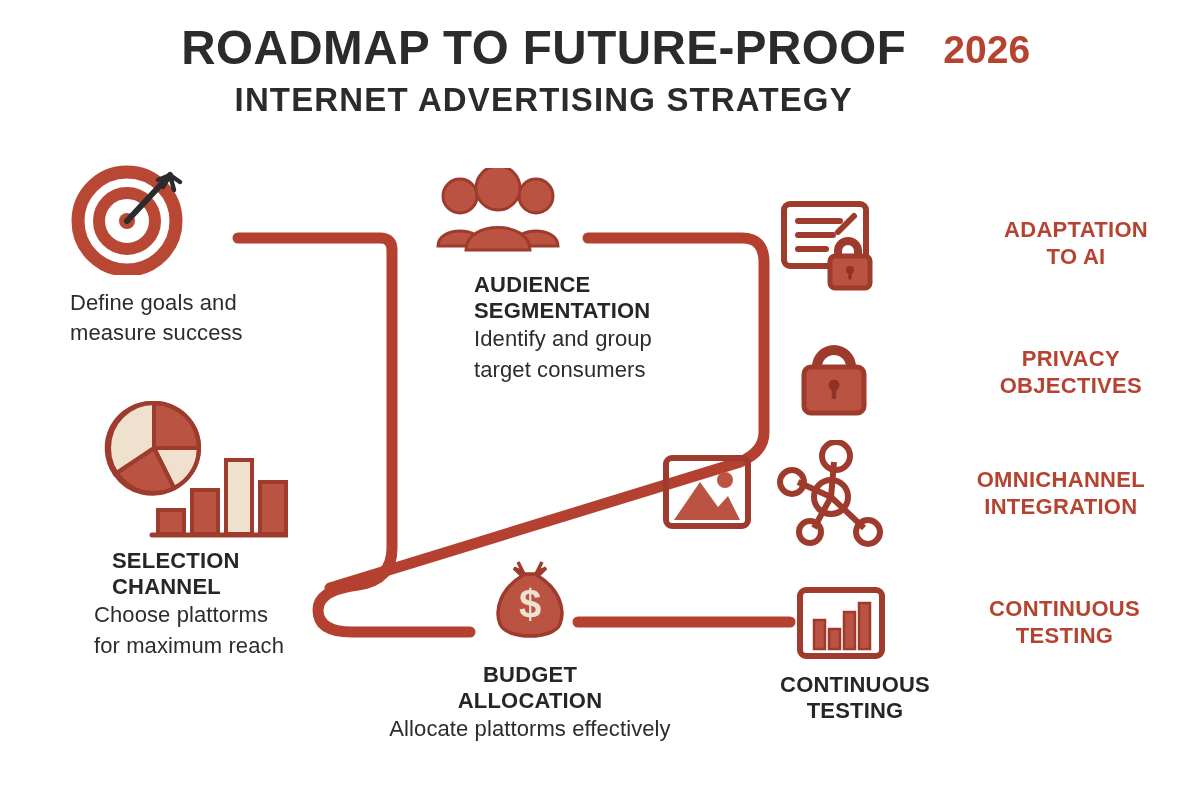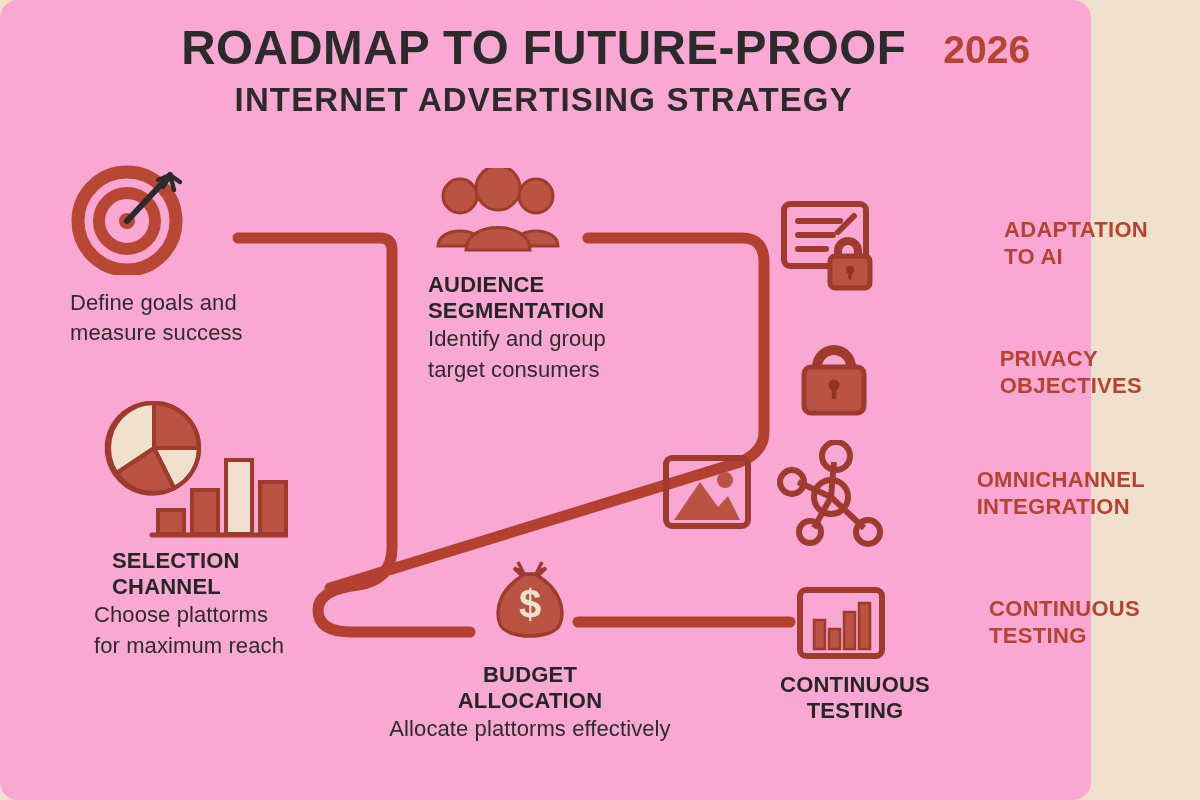--- a/index.html
+++ b/index.html
@@ -5,23 +5,22 @@
 <style>
   * { margin:0; padding:0; box-sizing:border-box; }
   html, body {
     width:1200px; height:800px;
     background:#efe1ce;
     font-family:"Liberation Sans", sans-serif;
     overflow:hidden;
   }
   #stage {
     position:relative;
-    width:1091px; height:800px;
-    background:#f9a8d4;
-    border-radius:18px;
+    width:1200px; height:800px;
+    background:#ffffff;
   }
   
   #header {
     position:absolute; left:0; top:22px; width:1200px;
     text-align:center;
   }
   .title-row {
     display:flex; align-items:flex-start; justify-content:center; gap:26px;
   }
   .titles { display:flex; flex-direction:column; align-items:center; }
@@ -51,21 +50,21 @@
     font-size:22px; font-weight:bold; color:#262626;
     line-height:1.17; letter-spacing:0.2px;
   }
   .node-desc {
     font-size:22px; color:#2c2c2c; line-height:1.28; margin-top:2px;
     letter-spacing:0.1px;
   }
   .right-item { position:absolute; display:flex; align-items:center; }
   .right-label {
     font-size:22px; font-weight:bold; color:#b54330;
-    line-height:1.22; text-align:left; letter-spacing:0.3px;
+    line-height:1.22; text-align:center; letter-spacing:0.3px;
   }
   .center-txt { text-align:center; }
   .left-txt { text-align:left; }
 </style>
 </head>
 <body>
 
 <div id="stage">
 
   <div id="header">
@@ -107,21 +106,21 @@
     <svg class="icon" width="140" height="90" viewBox="0 0 140 90">
       <g fill="#bb5343" stroke="#9e3b2c" stroke-width="3">
         <circle cx="32" cy="28" r="17"></circle>
         <path d="M10,78 C10,58 54,58 54,78 Z"></path>
         <circle cx="108" cy="28" r="17"></circle>
         <path d="M86,78 C86,58 130,58 130,78 Z"></path>
         <circle cx="70" cy="20" r="22"></circle>
         <path d="M38,82 C38,52 102,52 102,82 Z"></path>
       </g>
     </svg>
-    <div class="left-txt" style="margin-top:14px;">
+    <div class="left-txt" style="margin-top:14px;margin-left:46px;">
       <div class="node-title">AUDIENCE</div>
       <div class="node-title">SEGMENTATION</div>
       <div class="node-desc">Identify and group</div>
       <div class="node-desc">target consumers</div>
     </div>
   </div>
 
   <div class="node" style="left:88px; top:398px; width:270px;">
     <svg class="icon" width="200" height="140" viewBox="0 0 200 140">
       <g stroke="#9e3b2c" stroke-width="4">

